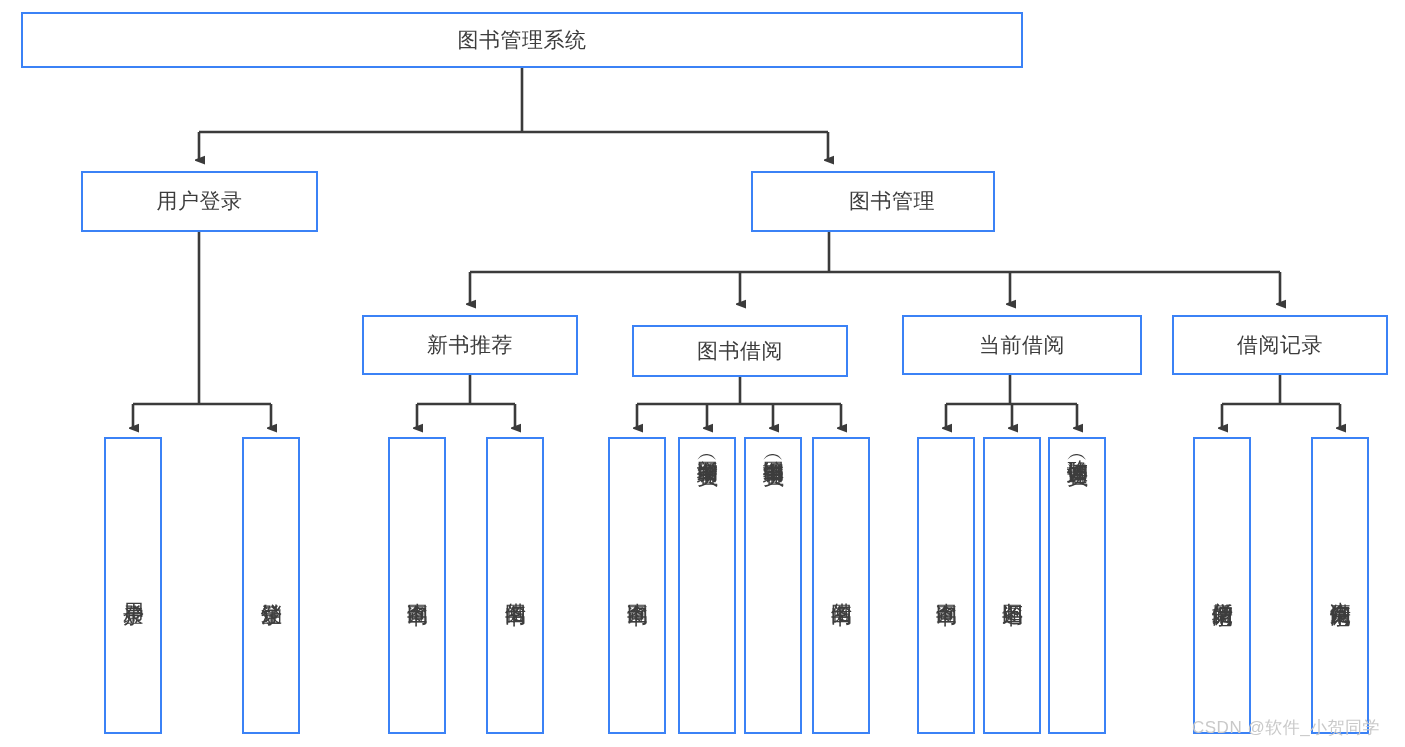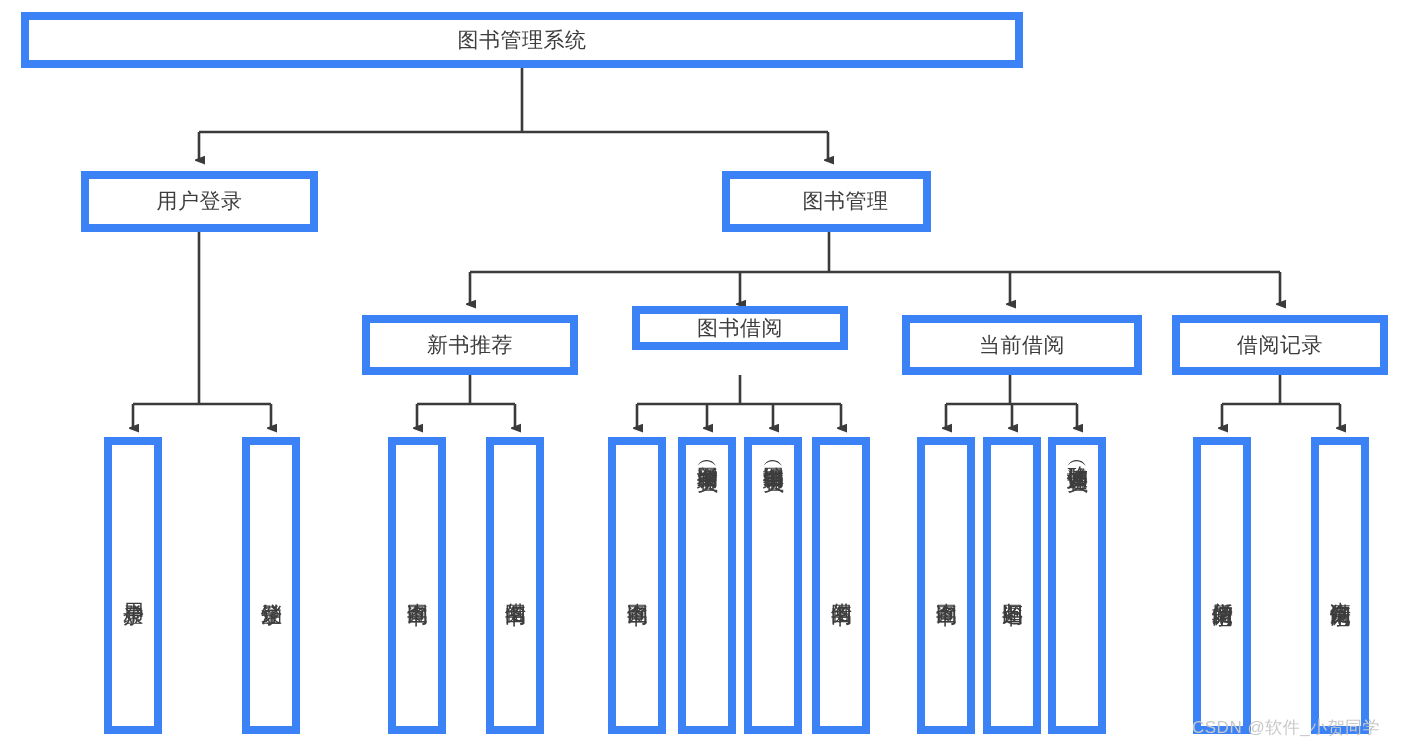--- a/index.html
+++ b/index.html
@@ -22,21 +22,21 @@
     left: 0;
     top: 0;
     width: 1405px;
     height: 747px;
     pointer-events: none;
   }
   .node {
     position: absolute;
     box-sizing: border-box;
     background: #ffffff;
-    border: 8px solid #3b82f6;
+    border: 2px solid #3b82f6;
     display: flex;
     align-items: center;
     justify-content: center;
     color: #3d3d3d;
   }
   .node .label {
     font-size: 21px;
     line-height: 1.15;
     letter-spacing: 0.5px;
     white-space: nowrap;
@@ -121,28 +121,28 @@
     </g>
   </svg>
 
   <div class="node" style="left:21px; top:12px; width:1002px; height:56px;">
     <span class="label">图书管理系统</span>
   </div>
 
   <div class="node" style="left:81px; top:171px; width:237px; height:61px;">
     <span class="label">用户登录</span>
   </div>
-  <div class="node" style="left:722px; top:171px; width:209px; height:61px;padding-left:38px;">
+  <div class="node" style="left:751px; top:171px; width:244px; height:61px;padding-left:38px;">
     <span class="label">图书管理</span>
   </div>
 
   <div class="node" style="left:362px; top:315px; width:216px; height:60px;">
     <span class="label">新书推荐</span>
   </div>
-  <div class="node" style="left:632px; top:306px; width:216px; height:44px;align-items:center;">
+  <div class="node" style="left:632px; top:325px; width:216px; height:52px;align-items:center;">
     <span class="label">图书借阅</span>
   </div>
   <div class="node" style="left:902px; top:315px; width:240px; height:60px;">
     <span class="label">当前借阅</span>
   </div>
   <div class="node" style="left:1172px; top:315px; width:216px; height:60px;font-family:Liberation Serif, serif;">
     <span class="label">借阅记录</span>
   </div>
 
   <div class="node leaf mid" style="left:104px; top:437px; width:58px; height:297px;">

